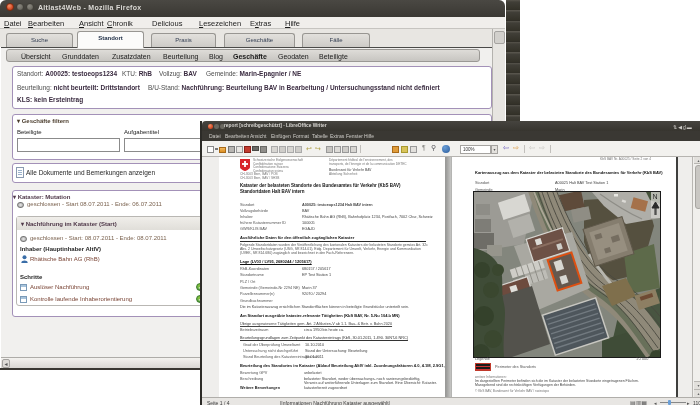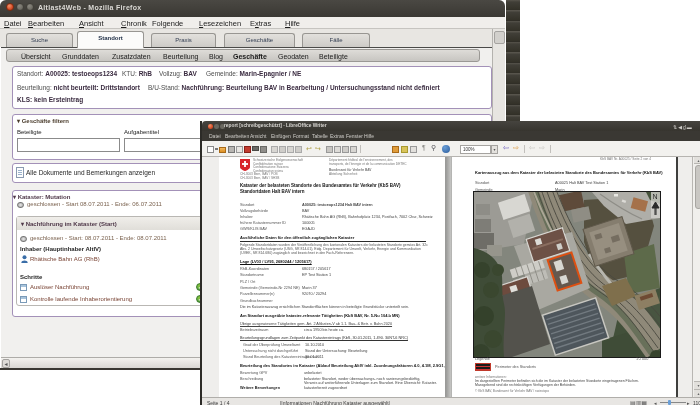--- a/index.html
+++ b/index.html
@@ -61,22 +61,22 @@
  <div id="ff-title" class="abs">
   <div class="circ" style="left:6px;top:3px;width:8px;height:8px;background:radial-gradient(circle at 35% 30%,#f0926a,#d8502a 60%,#a33315);border:1px solid #7e2a10;"></div>
   <div class="circ" style="left:16px;top:3px;width:8px;height:8px;background:radial-gradient(circle at 35% 30%,#8a8880,#5f5d55);border:1px solid #413f39;"></div>
   <div class="circ" style="left:25.5px;top:3px;width:8px;height:8px;background:radial-gradient(circle at 35% 30%,#8a8880,#5f5d55);border:1px solid #413f39;"></div>
   <div class="t">Altlast4Web - Mozilla Firefox</div>
  </div>
  <div id="ff-menu" class="abs">
   <span style="left:4px"><u>D</u>atei</span>
         <span style="left:28px"><u>B</u>earbeiten</span>
         <span style="left:79px"><u>A</u>nsicht</span>
-        <span style="left:121px"><u>C</u>hronik</span>
-        <span style="left:152px">Folgende</span>
+        <span style="left:107px"><u>C</u>hronik</span>
+        <span style="left:152px">Delicious</span>
         <span style="left:199px"><u>L</u>esezeichen</span>
         <span style="left:250px">E<u>x</u>tras</span>
         <span style="left:285px"><u>H</u>ilfe</span>
  </div>
  <div id="ff-tabsbg" class="abs"></div>
  <div class="tab" style="left:6px;width:67px;">Suche</div>
  <div class="tab act" style="left:77px;width:67px;">Standort</div>
  <div class="tab" style="left:151px;width:65px;">Praxis</div>
  <div class="tab" style="left:224px;width:71px;">Geschäfte</div>
  <div class="tab" style="left:302px;width:68px;">Fälle</div>

